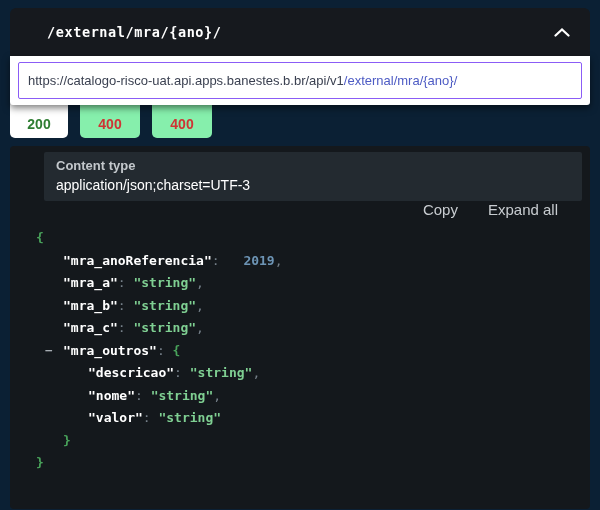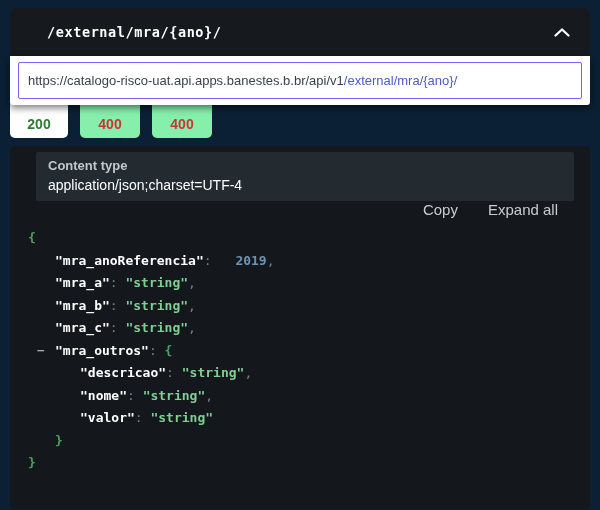--- a/index.html
+++ b/index.html
@@ -29,21 +29,21 @@
   
   .tabs-row { position:relative; z-index:1; margin-top:-5px; display:flex; }
   .tab { height:38px; width:58px; display:flex; align-items:flex-end; justify-content:center;
          padding-bottom:6px; font-weight:bold; font-size:14px; border-radius:5px; cursor:pointer; }
   .tab + .tab { margin-left:12px; width:60px; }
   .tab.active { background:#ffffff; color:#2e7d32; }
   .tab.error  { background:#86efac; color:#cf3434; }
 
   
   .response-panel { margin-top:8px; background:#14181c; border-radius:4px; height:363px;
-                    padding:6px 16px 0 18px; }
+                    padding:6px 16px 0 26px; }
 
   .content-type-box { background:#232a30; margin-left:8px; width:538px;
                       padding:5px 12px; border-radius:2px; }
   .ct-label { color:#c3c8cc; font-weight:bold; font-size:13px; line-height:18px; }
   .ct-value { color:#fff; font-size:14px; line-height:21px; }
 
   .actions-row { display:flex; justify-content:flex-end; padding-right:16px; }
   .action-btn { color:#c8ccd0; font-size:15px; font-weight:500; margin-left:30px; cursor:pointer; }
 
   
@@ -82,21 +82,21 @@
   <div class="tabs-row">
     <div class="tab active">200</div>
     <div class="tab error">400</div>
     <div class="tab error">400</div>
   </div>
 
   <div class="response-panel">
 
     <div class="content-type-box">
       <div class="ct-label">Content type</div>
-      <div class="ct-value">application/json;charset=UTF-4</div>
+      <div class="ct-value">application/json;charset=UTF-3</div>
     </div>
 
     <div class="actions-row">
       <span class="action-btn">Copy</span>
       <span class="action-btn">Expand all</span>
     </div>
 
     <div class="code-block" id="json-body">
         <div class="code-line" style="padding-left: 0px;"><span class="tok-brace">{</span></div>
         <div class="code-line" style="padding-left: 27px;"><span class="tok-key">"mra_anoReferencia"</span><span class="tok-punct">: </span><span class="tok-num">2019</span><span class="tok-punct">,</span></div>

